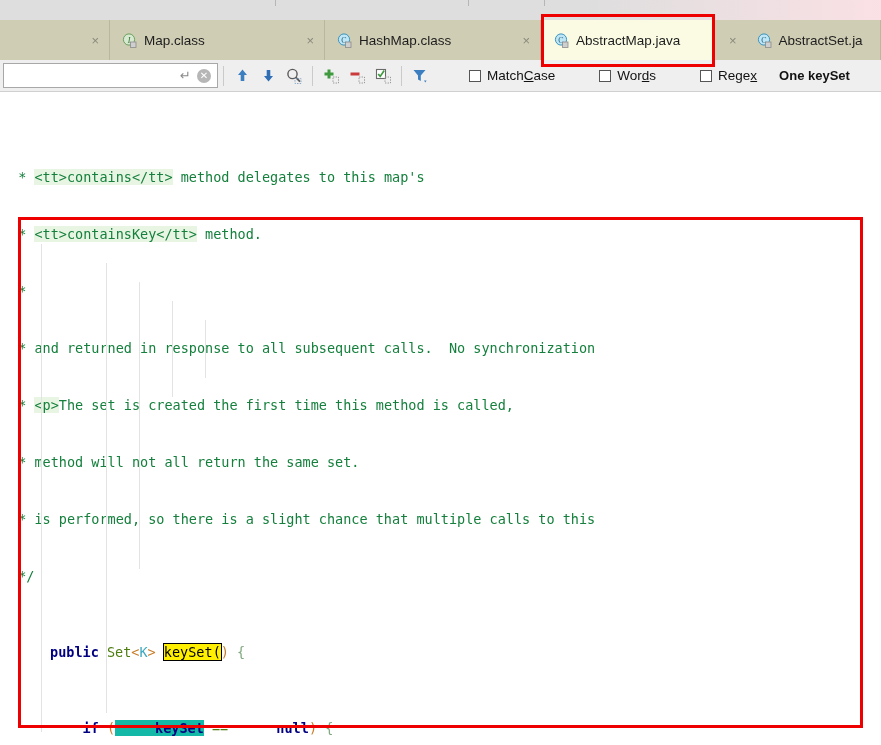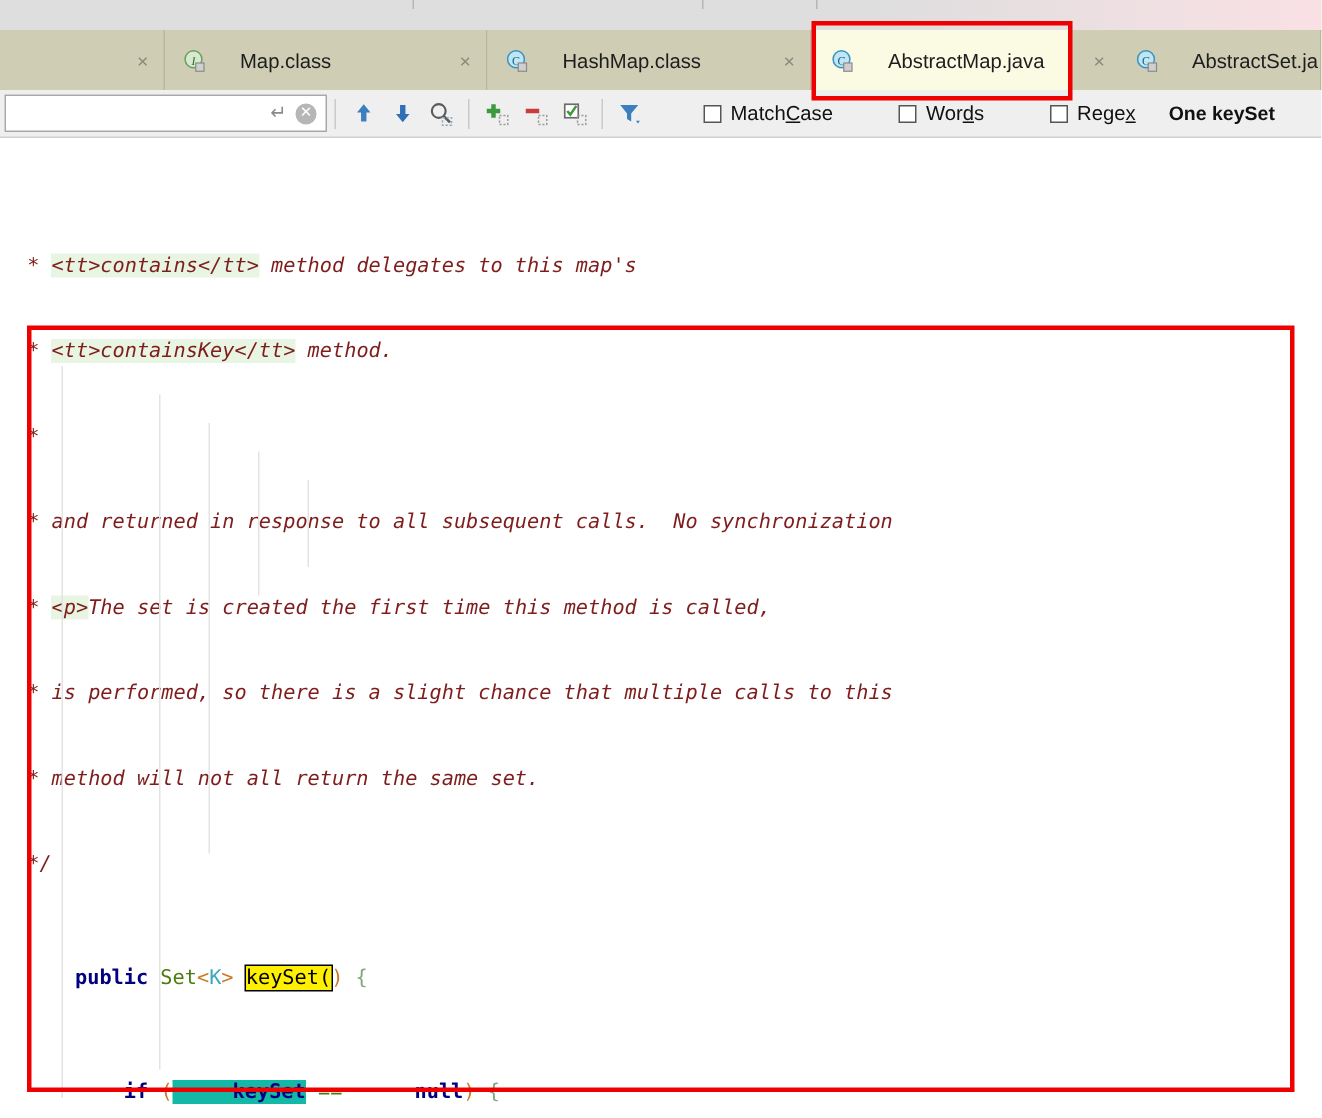--- a/index.html
+++ b/index.html
@@ -46,21 +46,21 @@
   .tab.first{padding-left:0;}
   .tab.active{
     background:#fbfbe4;
     border-left:1px solid #b9b79e;
   }
   .tab .ticon{
     width:15px;height:15px;margin-right:7px;flex:0 0 auto;
     position:relative;
   }
   .tab .ticon svg{display:block;}
-  .tab .tlabel{margin-right:14px;margin-left:16px;}
+  .tab .tlabel{margin-right:14px;}
   .tab .tclose{
     color:#8a8a7c;font-size:13px;line-height:1;
     margin-left:auto;padding-left:4px;
   }
   .tab.active .tclose{visibility:hidden;}
   
   #find-bar{
     position:absolute;left:0;top:60px;width:881px;height:32px;
     background:#efefef;
     border-bottom:1px solid #d0d0d0;
@@ -111,21 +111,21 @@
   #editor{
     position:absolute;left:0;top:92px;width:881px;height:653px;
     background:#ffffff;
     font-family:"DejaVu Sans Mono","Liberation Mono",monospace;
     font-size:13.5px;
     line-height:19px;
     overflow:hidden;
     white-space:pre;
   }
   #editor .ln{height:19px;padding-left:10px;box-sizing:border-box;}
-  .cmt{color:#7f1d1d;font-style:italic;}
+  .cmt{color:#15803d;}
   .cmt .htag{background:#e8f5e3;}
   .kw{color:#000080;font-weight:bold;margin-left:40px;}
   .plain{color:#4d7c0f;}
   .gen{color:#c87c28;}
   .tparam{color:#3aa8c1;}
   .grn{color:#7fa87f;}
   .usage{background:#14b8a6;}
   .findhit{background:#ffef00;outline:1px solid #000;}
   
   .guides{position:absolute;left:0;top:0;width:881px;height:653px;pointer-events:none;}
@@ -295,22 +295,22 @@
     <i style="left:139px;top:190px;height:287px"></i>
     <i style="left:172px;top:209px;height:96px"></i>
     <i style="left:205px;top:228px;height:58px"></i>
   </div>
 
   <div class="ln"><span class="cmt"> * <span class="htag">&lt;tt&gt;contains&lt;/tt&gt;</span> method delegates to this map's</span></div>
   <div class="ln"><span class="cmt"> * <span class="htag">&lt;tt&gt;containsKey&lt;/tt&gt;</span> method.</span></div>
   <div class="ln"><span class="cmt"> *</span></div>
   <div class="ln"><span class="cmt"> * and returned in response to all subsequent calls.  No synchronization</span></div>
   <div class="ln"><span class="cmt"> * <span class="htag">&lt;p&gt;</span>The set is created the first time this method is called,</span></div>
+  <div class="ln"><span class="cmt"> * method will not all return the same set.</span></div>
   <div class="ln"><span class="cmt"> * is performed, so there is a slight chance that multiple calls to this</span></div>
-  <div class="ln"><span class="cmt"> * method will not all return the same set.</span></div>
   <div class="ln"><span class="cmt"> */</span></div>
 
   <div class="ln"><span class="kw">public</span><span class="plain"> Set</span><span class="gen">&lt;</span><span class="tparam">K</span><span class="gen">&gt;</span><span class="plain"> </span><span class="findhit">keySet(</span><span class="gen">)</span><span class="plain"> </span><span class="grn">{</span></div>
 
   <div class="ln"><span class="plain">    </span><span class="kw">if</span><span class="plain"> </span><span class="gen">(</span><span class="usage"><span class="kw">keySet</span></span><span class="plain"> == </span><span class="kw">null</span><span class="gen">)</span><span class="plain"> </span><span class="grn">{</span></div>
 
   
 
   
 

